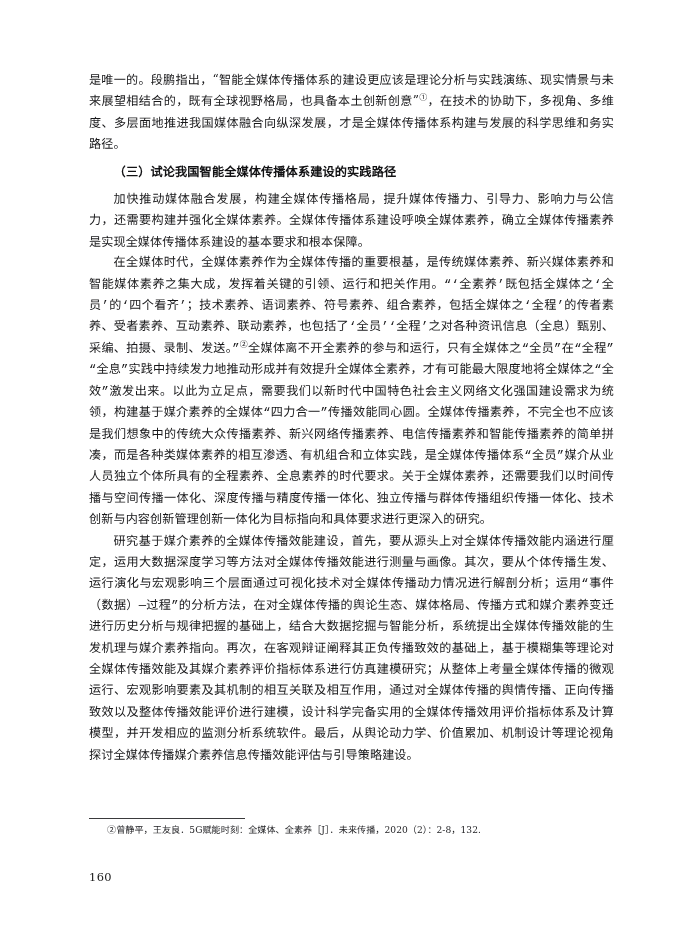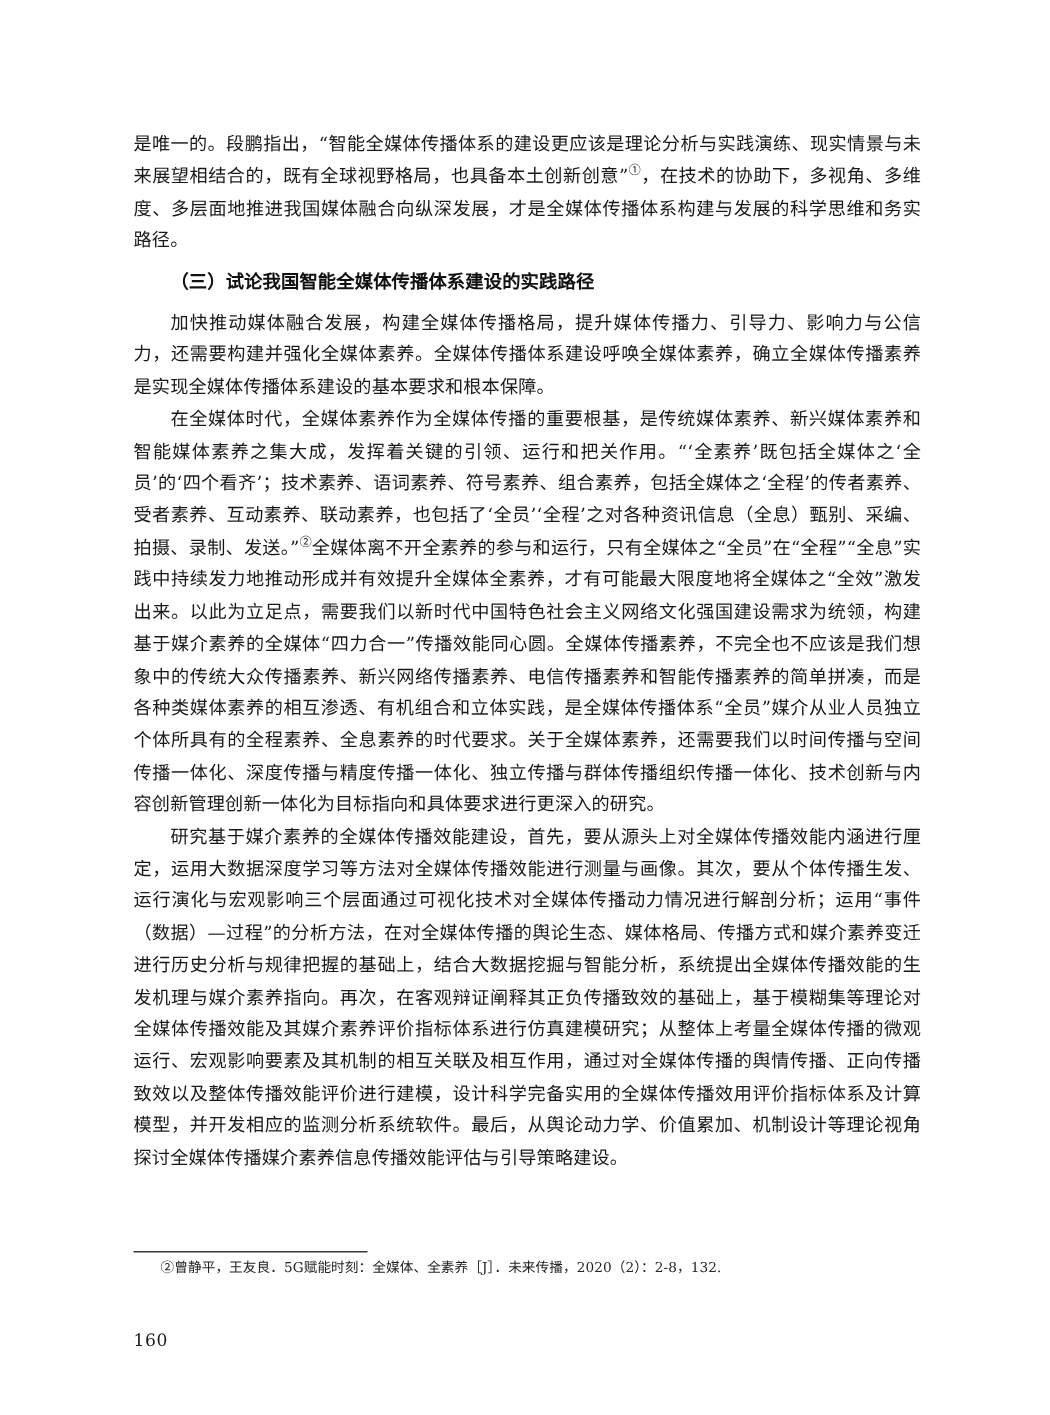--- a/index.html
+++ b/index.html
@@ -8,21 +8,21 @@
     background: #ffffff;
   }
   body {
     font-family: "DejaVu Serif", "Liberation Serif", serif;
     color: #1a1a1a;
   }
   .page {
     position: relative;
     width: 700px;
     height: 924px;
-    margin: 16px auto;
+    margin: 0 auto;
     background: #fdfdfc;
     overflow: hidden;
     box-sizing: border-box;
   }
   .scan-tint {
     position: absolute;
     inset: 0;
     background: #ffffff;
     pointer-events: none;
   }
@@ -41,20 +41,21 @@
     margin: 0;
     letter-spacing: 0.12px;
     color: #18181a;
     text-indent: 0;
   }
   .para.indent {
     text-indent: 24.6px;
   }
   .para + .para {
     margin-top: 0;
+    font-family: Liberation Mono, monospace;
   }
   
   .section-heading {
     font-family: "DejaVu Sans", "Liberation Sans", sans-serif;
     font-size: 12.2px;
     line-height: 21.4px;
     font-weight: 700;
     color: #111113;
     text-indent: 24.6px;
     margin: 0;

